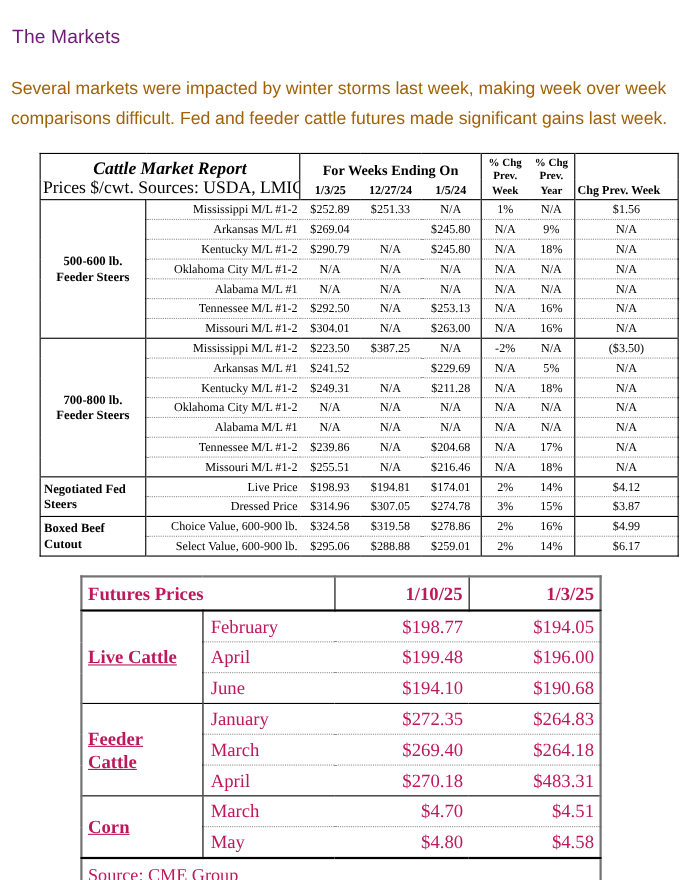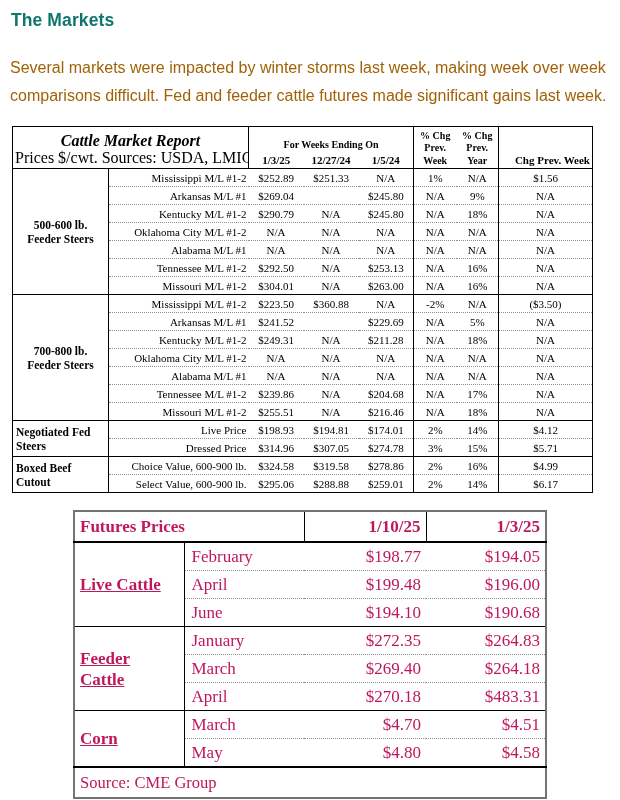--- a/index.html
+++ b/index.html
@@ -1,45 +1,45 @@
 <!DOCTYPE html>
 <html><head>
 <meta charset="utf-8">
 <style>
   html,body { margin:0; padding:0; }
   body {
     width:620px; height:800px; background:#ffffff; overflow:hidden;
     font-family:"Liberation Sans", sans-serif; color:#2e2e2e;
   }
   h1.page-heading {
-    margin:10px 0 0 11px; font-size:17.5px; line-height:20px;
-    font-weight:bold; color:#0f766e; letter-spacing:0.1px;
+    margin:23px 0 0 11px; font-size:17.5px; line-height:20px;
+    font-weight:normal; color:#701a75; letter-spacing:0.1px;
   }
   p.intro {
     margin:24px 10px 0 10px; width:600px;
     font-size:16px; line-height:28px; color:#a16207;
   }
   table { border-collapse:collapse; table-layout:fixed; }
 
   
   table.cmr {
-    margin:16px 0 0 12px; width:580px;
+    margin:16px 0 0 36px; width:580px;
     border:1.5px solid #000; font-family:"Liberation Serif", serif;
     font-size:11px; color:#000;
   }
   .cmr th, .cmr td { padding:0 2px; overflow:hidden; white-space:nowrap; }
   .cmr thead { border-bottom:1.5px solid #000; }
   .cmr thead tr.hrow1 { height:23px; }
   .cmr thead tr.hrow2 { height:19px; }
   .cmr .title-cell { text-align:center; vertical-align:middle; }
   .cmr .cmr-title { font-weight:bold; font-style:italic; font-size:16px; line-height:18px; }
   .cmr .cmr-sub { font-size:16px; line-height:12px; margin-top:2px; font-weight:normal; }
-  .cmr .weeks { font-weight:bold; font-size:10px; text-align:center; vertical-align:bottom; }
+  .cmr .weeks { font-weight:bold; font-size:13px; text-align:center; vertical-align:bottom; }
   .cmr .pct { font-weight:bold; font-size:10px; line-height:12.5px; text-align:center; vertical-align:bottom; padding-bottom:1px; }
-  .cmr .chgw { font-weight:bold; font-size:11px; text-align:right; vertical-align:bottom; padding-bottom:2px; white-space:nowrap; }
+  .cmr .chgw { font-weight:bold; font-size:11px; text-align:left; vertical-align:bottom; padding-bottom:2px; white-space:nowrap; }
   .cmr .date { font-weight:bold; font-size:11px; text-align:center; vertical-align:bottom; padding-bottom:2px; }
   .cmr tbody td, .cmr tbody th { height:17px; border-top:1px dotted #8f8f8f; }
   .cmr tbody tr.sec td, .cmr tbody tr.sec th { border-top:1.4px solid #000; }
   .cmr .grp {
     border-right:1px solid #000; font-weight:bold; text-align:center;
     vertical-align:middle; white-space:normal; line-height:14px; font-size:11.5px;
   }
   .cmr .grp.left { text-align:left; padding-left:3px; }
   .cmr .mkt { text-align:right; padding-left:4px; }
   .cmr .val { text-align:center; }
@@ -181,21 +181,21 @@
       <td class="val b-left">N/A</td>
     </tr>
 
     <tr class="sec">
       <td class="grp" rowspan="7">
         <div>700-800 lb.</div>
         <div>Feeder Steers</div>
       </td>
       <td class="mkt">Mississippi M/L #1-2</td>
       <td class="val">$223.50</td>
-      <td class="val">$360.88</td>
+      <td class="val">$387.25</td>
       <td class="val">N/A</td>
       <td class="val b-left">-2%</td>
       <td class="val">N/A</td>
       <td class="val b-left">($3.50)</td>
     </tr>
     <tr>
       <td class="mkt">Arkansas M/L #1</td>
       <td class="val">$241.52</td>
       <td class="val"></td>
       <td class="val">$229.69</td>
@@ -262,21 +262,21 @@
       <td class="val">14%</td>
       <td class="val b-left">$4.12</td>
     </tr>
     <tr>
       <td class="mkt">Dressed Price</td>
       <td class="val">$314.96</td>
       <td class="val">$307.05</td>
       <td class="val">$274.78</td>
       <td class="val b-left">3%</td>
       <td class="val">15%</td>
-      <td class="val b-left">$5.71</td>
+      <td class="val b-left">$3.87</td>
     </tr>
 
     <tr class="sec">
       <td class="grp left" rowspan="2">
         <div>Boxed Beef</div>
         <div>Cutout</div>
       </td>
       <td class="mkt">Choice Value, 600-900 lb.</td>
       <td class="val">$324.58</td>
       <td class="val">$319.58</td>

